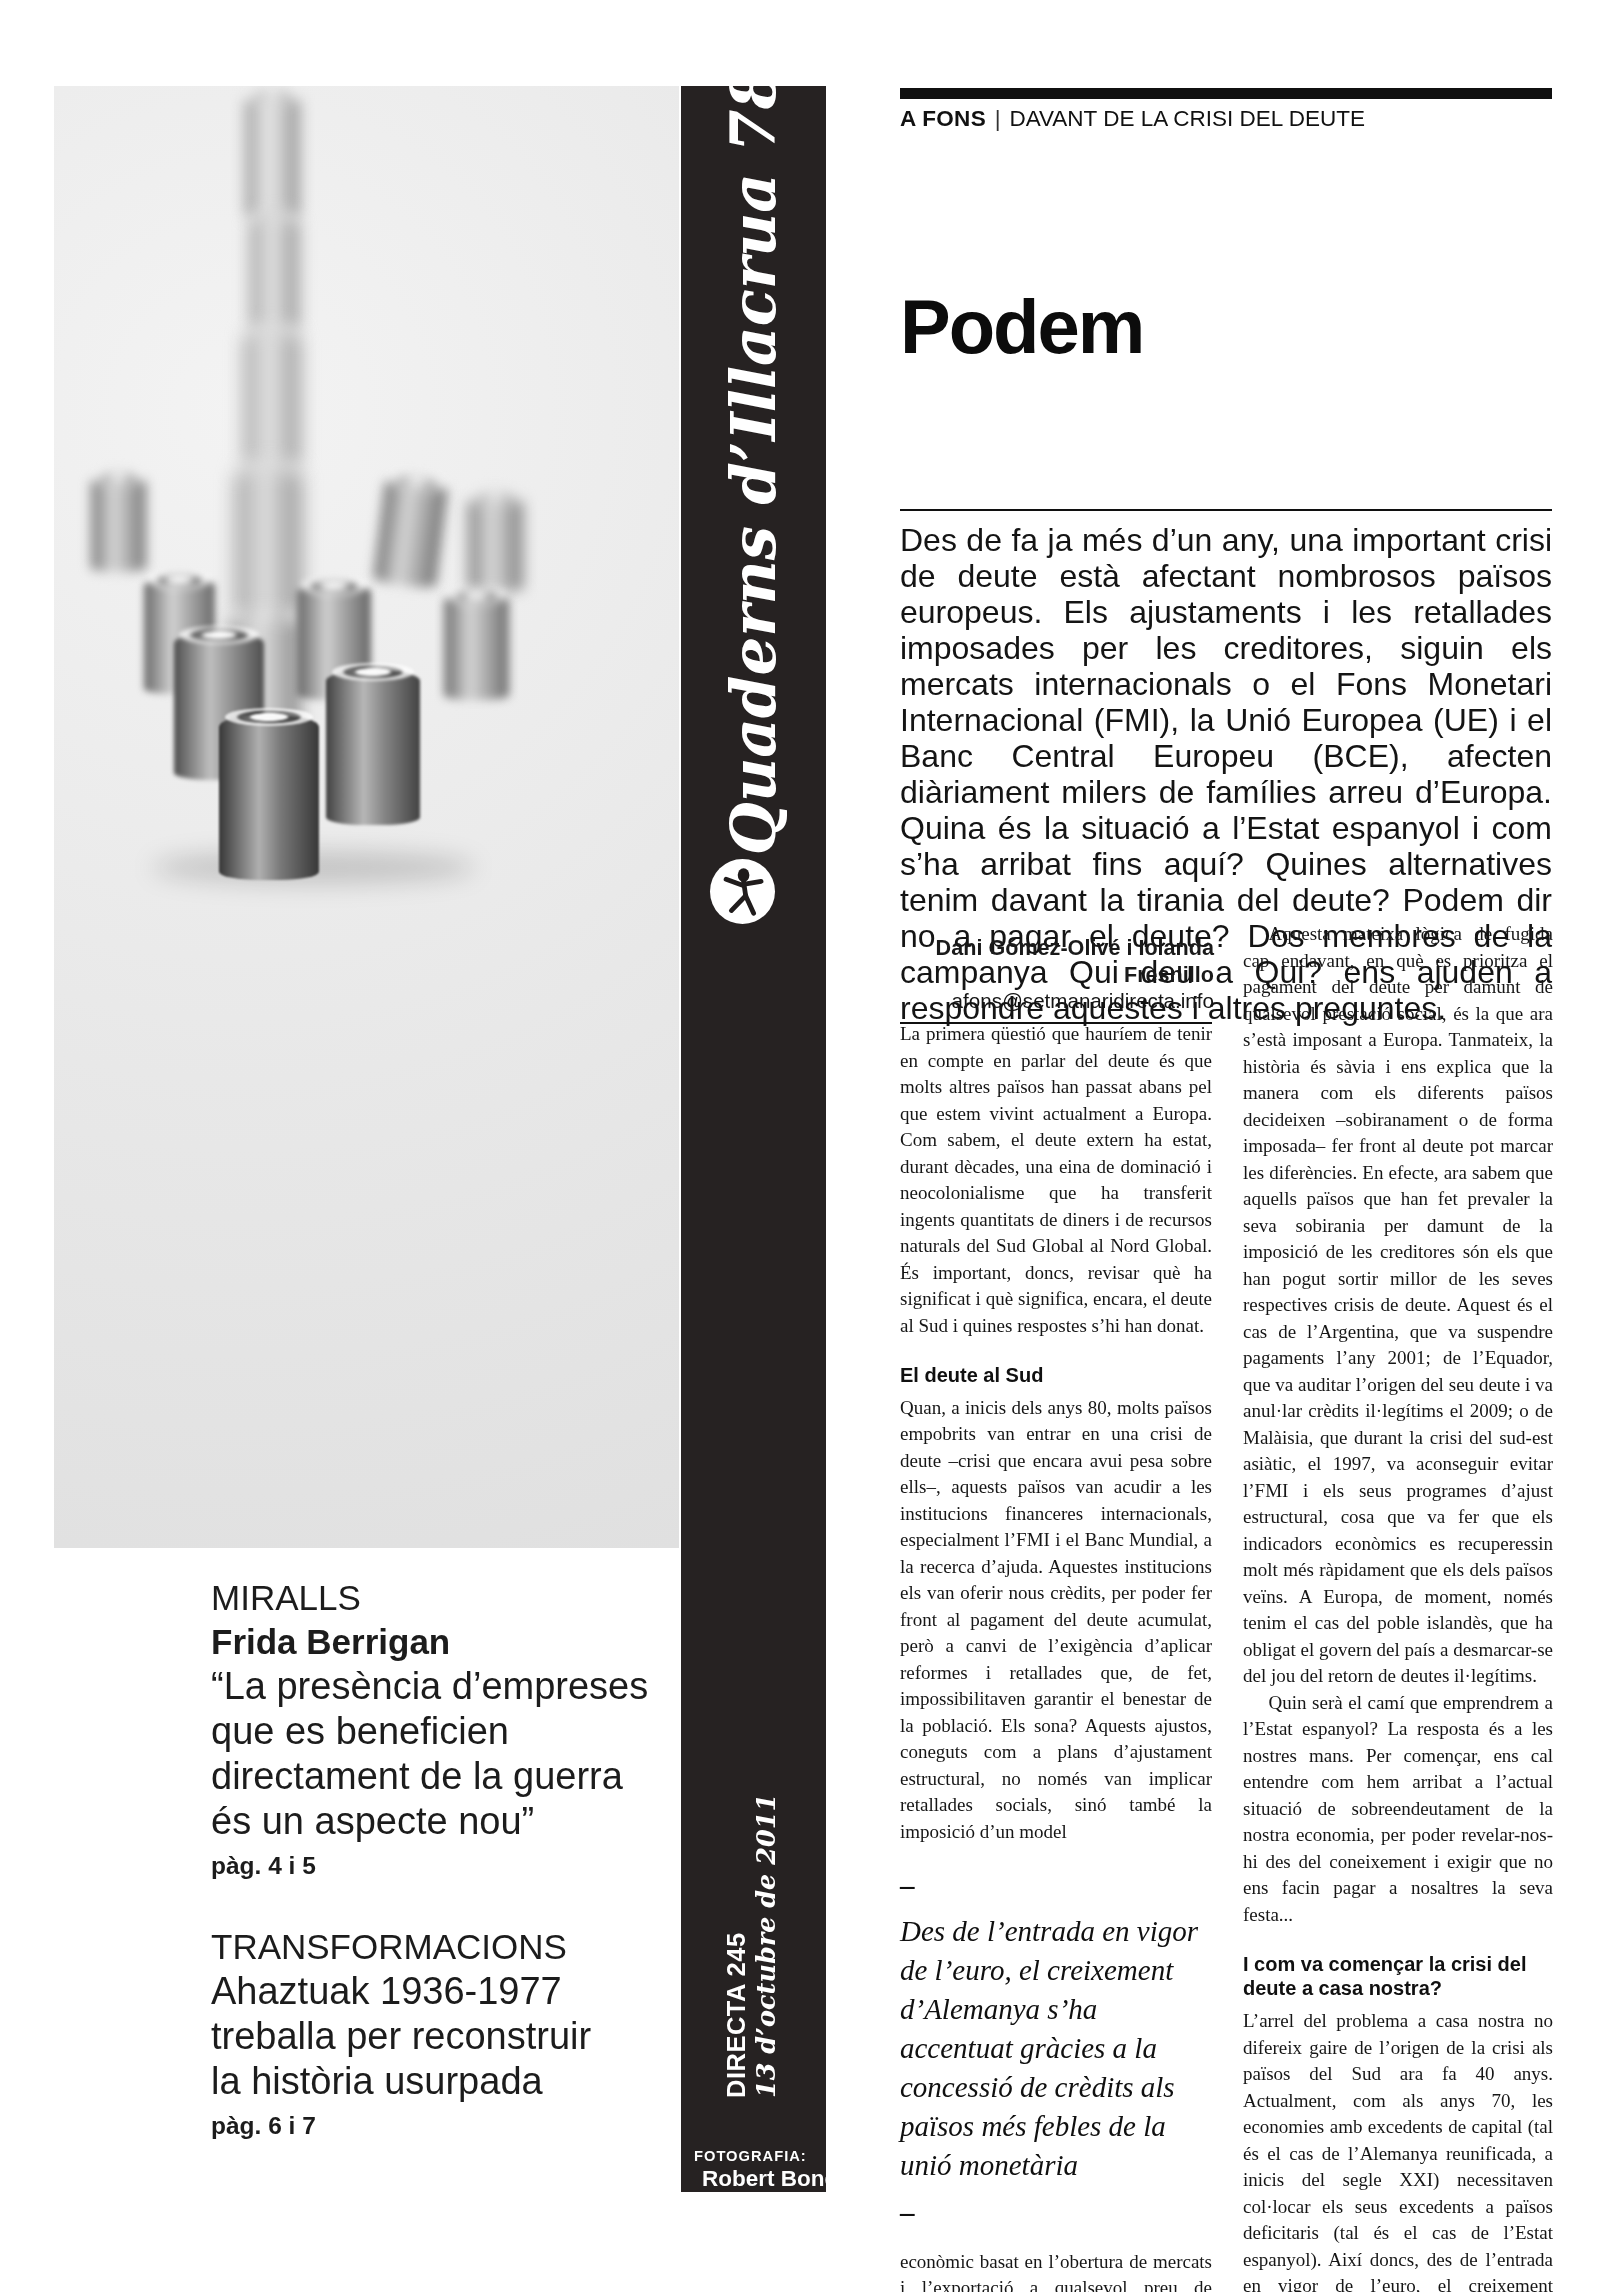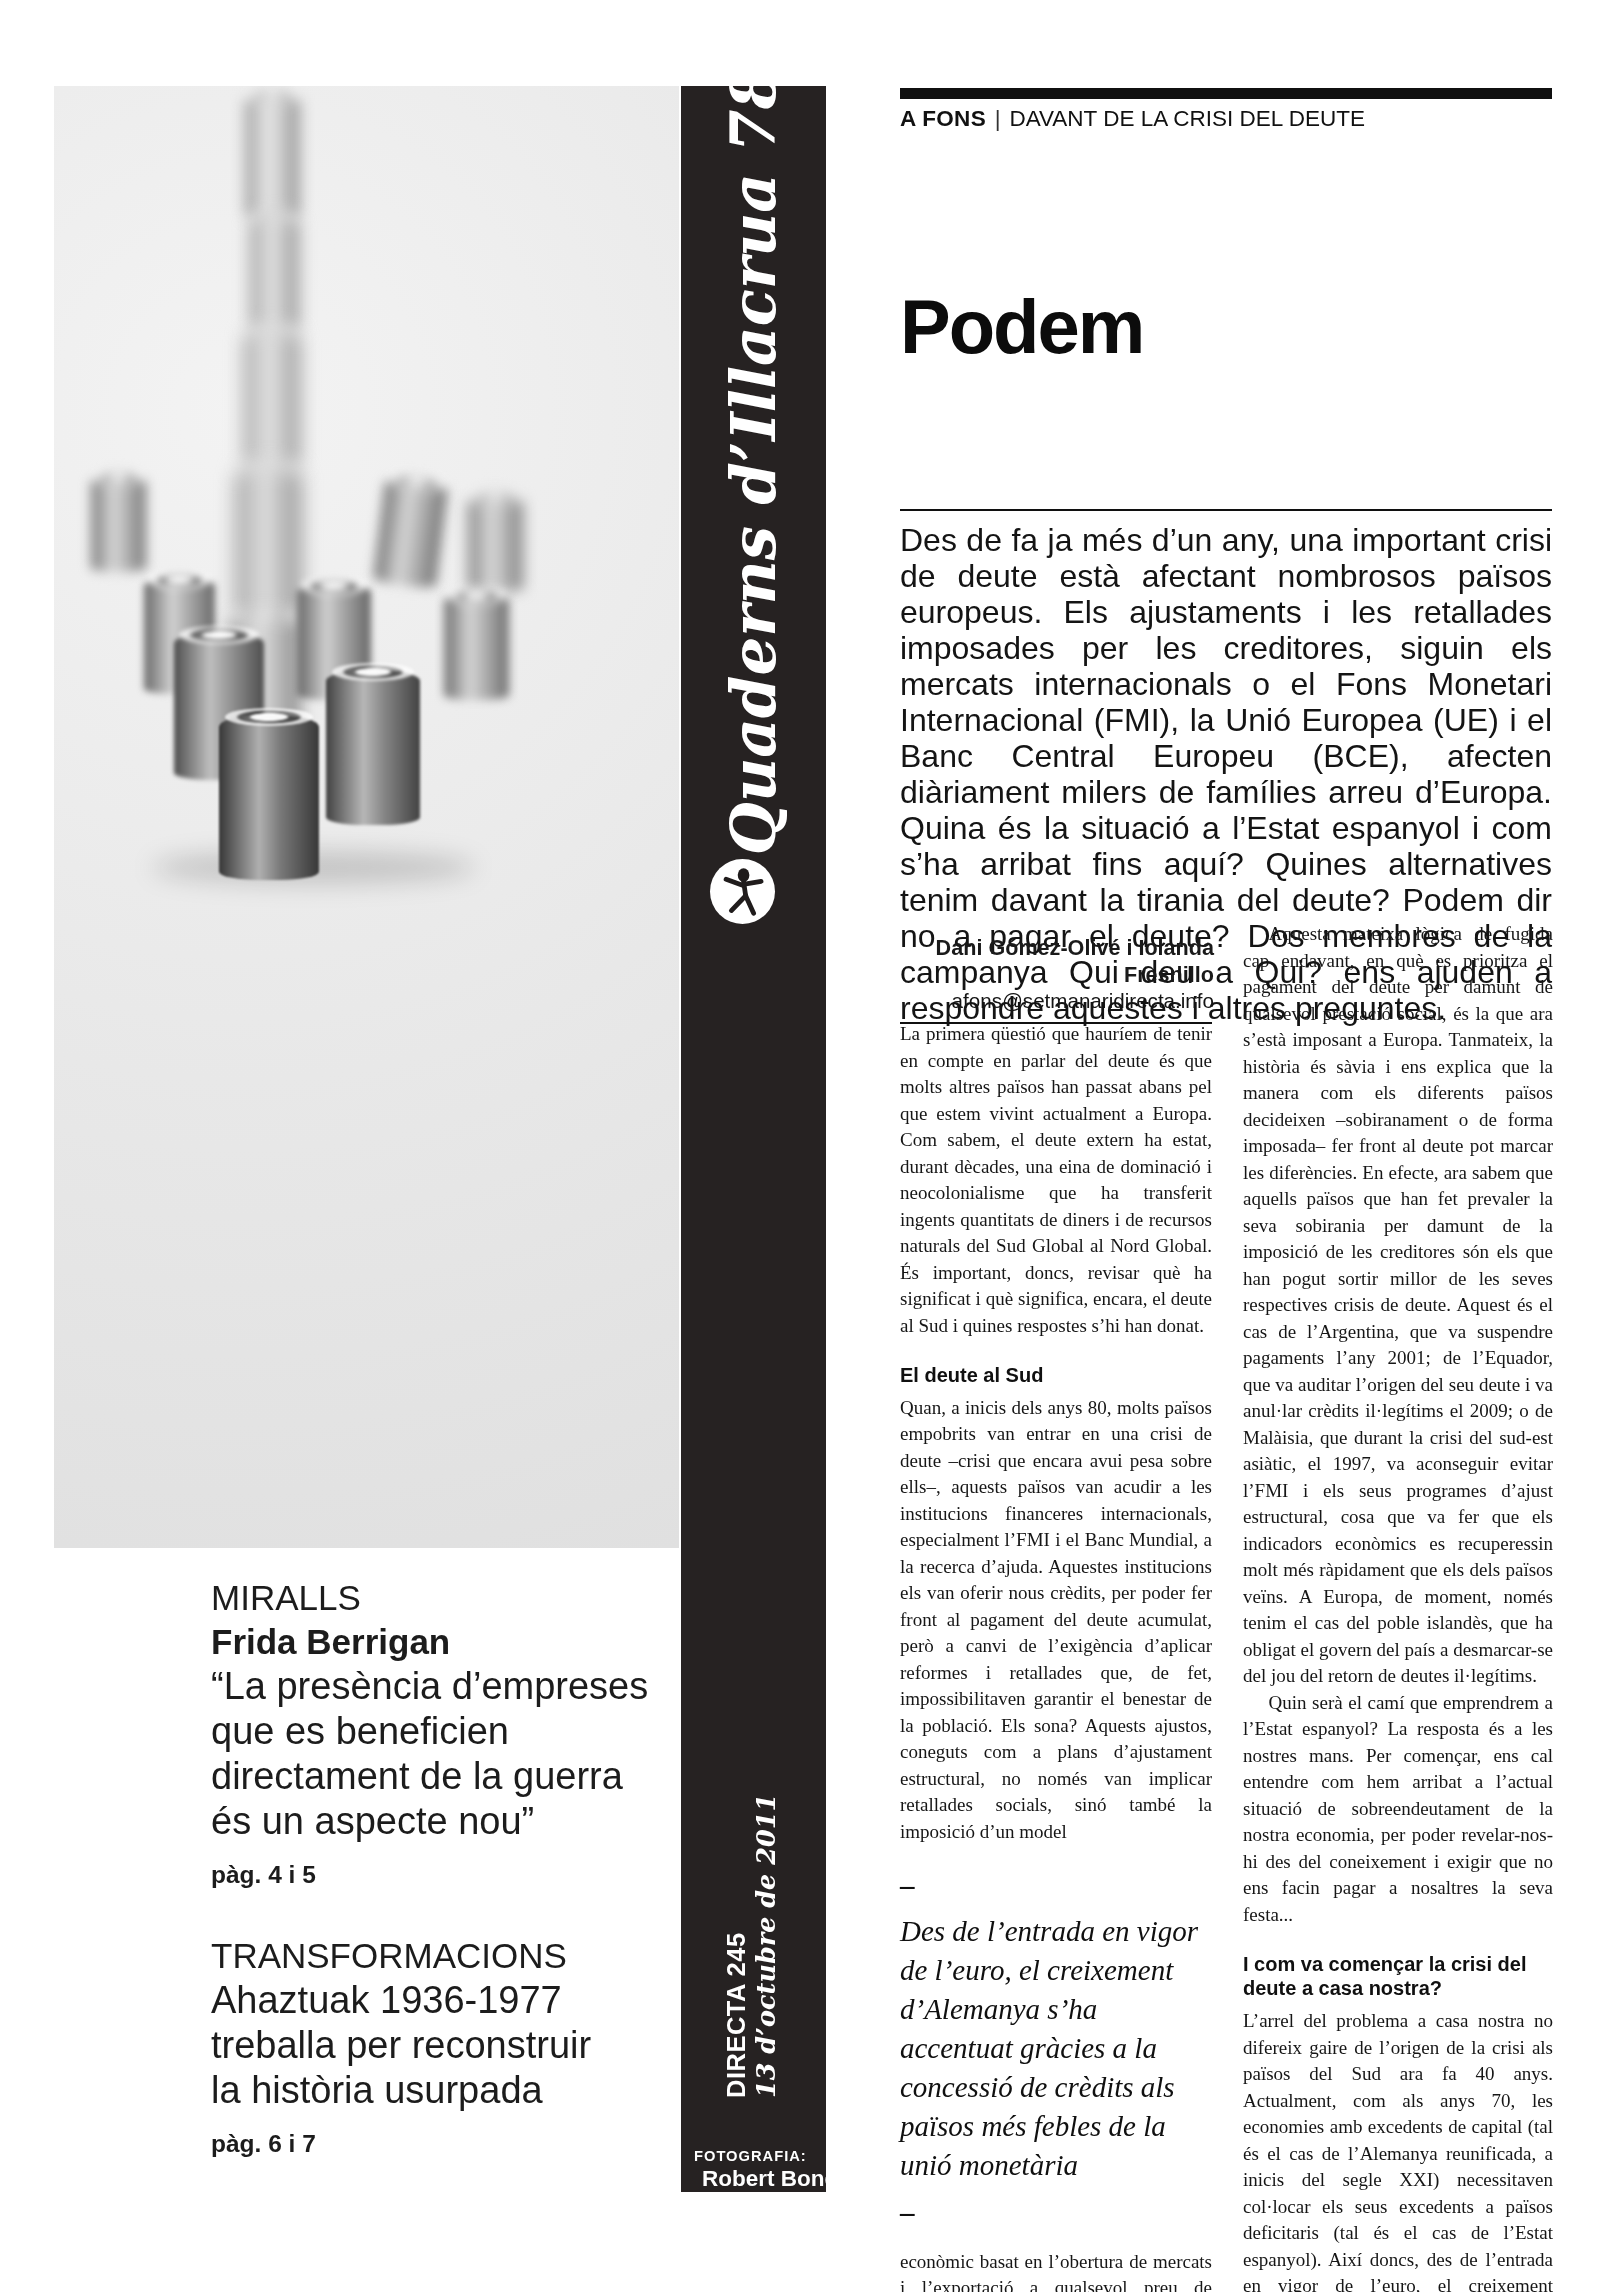--- a/index.html
+++ b/index.html
@@ -70,21 +70,21 @@
   .pq-dash{font-family:"Liberation Serif",serif;font-weight:bold;font-size:29px;line-height:29px;color:#101010;}
   .pq-text{
     font-family:"Liberation Serif",serif;font-style:italic;font-size:29px;line-height:39px;
     margin:11.8px 0 13.7px 0;color:#101010;text-align:left;
   }
   
   .teasers{position:absolute;left:211px;top:1576px;width:451px;color:#1c1c1c;}
   .t-kicker{font-size:35px;line-height:44px;}
   .t-name{font-size:35px;line-height:44px;font-weight:bold;}
   .t-line{font-size:38px;line-height:45px;}
-  .t-page{font-size:24.5px;line-height:29px;font-weight:bold;margin-top:16px;}
+  .t-page{font-size:24.5px;line-height:29px;font-weight:bold;margin-top:7px;}
   .t-gap{height:45px;}
 </style>
 </head>
 <body>
 
 <div class="photo">
   <div class="roll-shade" style="left:98px;top:765px;width:323px;height:33px;"></div>
 
   <div class="roll" style="left:191px;top:7.8px;width:55px;height:125px;filter:blur(6.9px);background:linear-gradient(90deg,rgba(0,0,0,.25),rgba(255,255,255,.6) 38%,rgba(255,255,255,.2) 62%,rgba(0,0,0,.28)),#c8c8c8;"></div>
   <div class="roll" style="left:196px;top:129px;width:49px;height:116px;filter:blur(7.8px);background:linear-gradient(90deg,rgba(0,0,0,.25),rgba(255,255,255,.6) 38%,rgba(255,255,255,.2) 62%,rgba(0,0,0,.28)),#c4c4c4;"></div>

